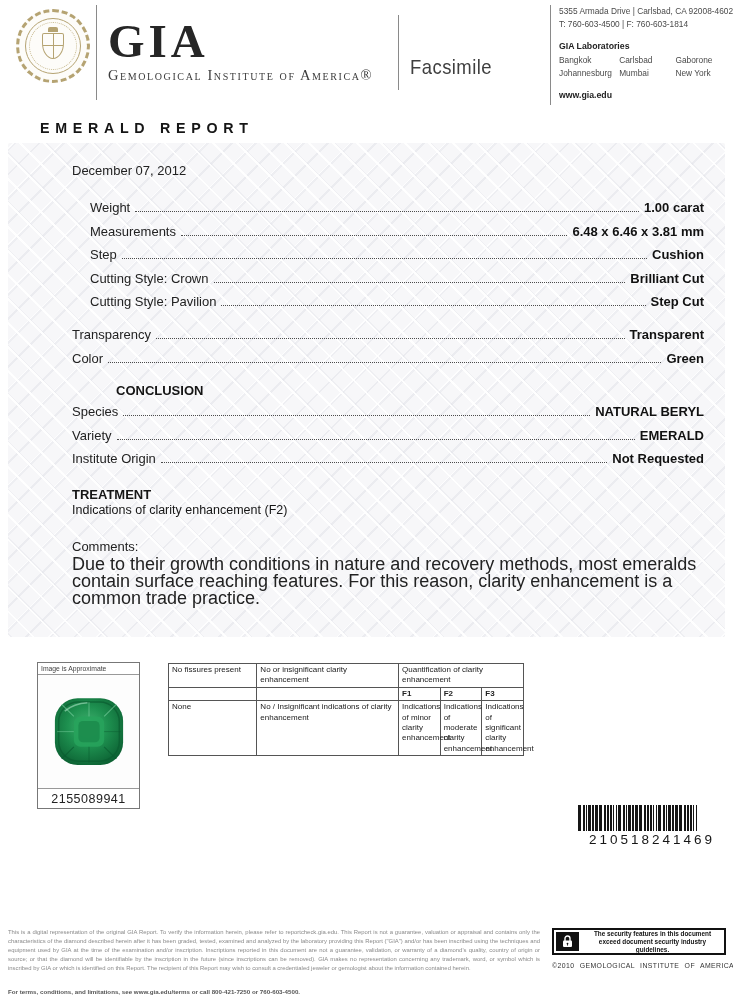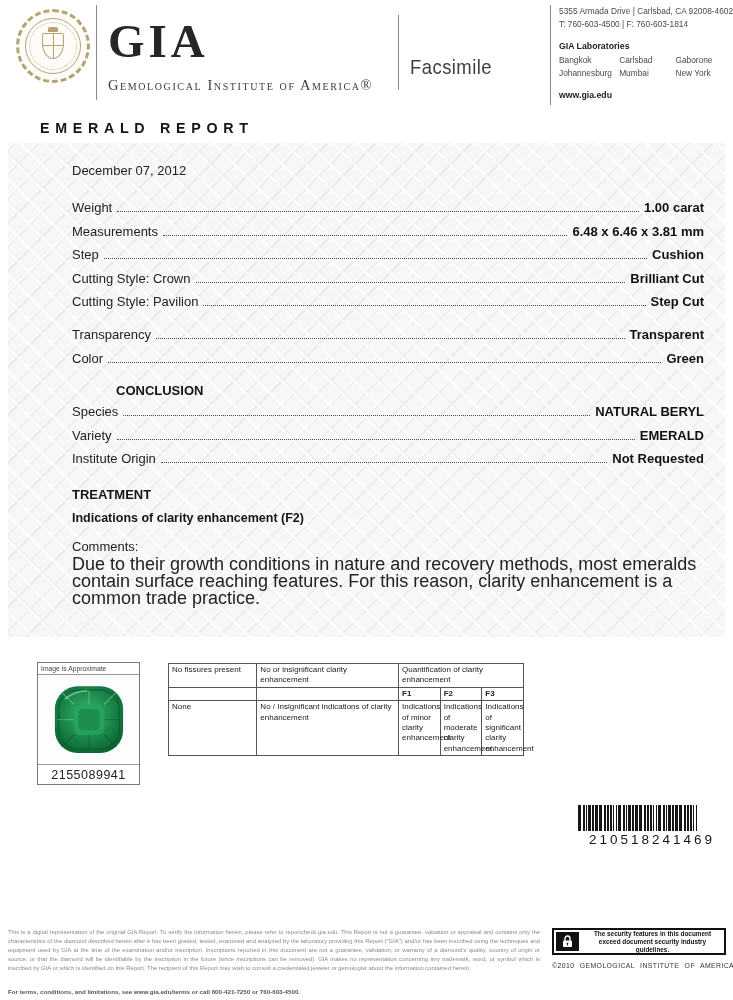--- a/index.html
+++ b/index.html
@@ -58,21 +58,21 @@
   .gia-logo { position: absolute; left: 108px; top: 18px; }
   .gia-big {
     font-family: "Liberation Serif", serif;
     font-size: 47px; font-weight: 600; letter-spacing: 4px;
     color: #262626; line-height: 1;
   }
   .gia-sub {
     font-family: "Liberation Serif", serif;
     font-variant: small-caps;
     font-size: 14.5px; letter-spacing: 1.6px; color: #3c3c3c;
-    margin-top: 12px; white-space: nowrap;
+    margin-top: 2px; white-space: nowrap;
   }
   .facsimile {
     position: absolute; left: 410px; top: 55px;
     font-size: 21px; font-weight: 300; color: #3f3f3f;
     letter-spacing: 0.5px;
     transform: scaleX(0.88); transform-origin: left;
   }
   .addr { position: absolute; left: 559px; top: 6px; width: 170px;
     font-size: 8.6px; color: #4a4a4a; transform: scaleX(0.97); transform-origin: left top; }
   .addr .line { margin-bottom: 3px; white-space: nowrap; }
@@ -104,41 +104,41 @@
     background-image:
       repeating-linear-gradient(45deg,  rgba(255,255,255,0.95) 0 2px, transparent 2px 17px),
       repeating-linear-gradient(-45deg, rgba(226,227,233,0.55) 0 2px, transparent 2px 17px),
       repeating-linear-gradient(45deg,  rgba(226,227,233,0.40) 0 3px, transparent 3px 34px),
       repeating-linear-gradient(-45deg, rgba(255,255,255,0.80) 0 3px, transparent 3px 34px);
     border-radius: 2px;
   }
   .date-line { position: absolute; left: 64px; top: 20px; font-size: 13px; color: #222; }
 
   .spec-block { position: absolute; left: 64px; right: 21px; }
-  .block-a { top: 57px; }
+  .block-a { top: 57px; margin-left: 18px; }
   .block-b { top: 184px; }
   .block-c { top: 261px; }
   .spec-row { display: flex; align-items: baseline; height: 23.5px; font-size: 13px; }
   .spec-label { white-space: nowrap; color: #222; }
   .spec-dots { flex: 1; border-bottom: 1.5px dotted #4c4c4c; margin: 0 5px 3px 5px; min-width: 20px; }
   .spec-value { white-space: nowrap; font-weight: bold; color: #111; }
 
   .section-head { position: absolute; left: 64px; font-size: 13px; font-weight: bold; color: #151515; }
   .head-conclusion { top: 240px; margin-left: 44px; }
   .head-treatment { top: 344px; }
-  .treatment-detail { position: absolute; left: 64px; top: 368px; font-size: 12.5px; font-weight: bold; color: #151515; }
+  .treatment-detail { position: absolute; left: 64px; top: 360px; font-size: 12.5px; font-weight: normal; color: #151515; }
   .comments-label { position: absolute; left: 64px; top: 396px; font-size: 13px; color: #222; }
   .comments-text {
     position: absolute; left: 64px; top: 413px; width: 648px;
     font-size: 18px; line-height: 17px; color: #222;
   }
 
   
   .photo-box {
-    position: absolute; left: 37px; top: 662px; width: 103px; height: 123px;
+    position: absolute; left: 37px; top: 662px; width: 103px; height: 147px;
     border: 1px solid #777; background: #fff;
     display: flex; flex-direction: column;
   }
   .photo-caption {
     font-size: 6.8px; color: #444; padding: 2px 3px;
     border-bottom: 1px solid #999;
   }
   .photo-area { flex: 1; display: flex; align-items: center; justify-content: center; background:#fdfdfd; }
   .photo-number {
     border-top: 1px solid #999; text-align: center;

